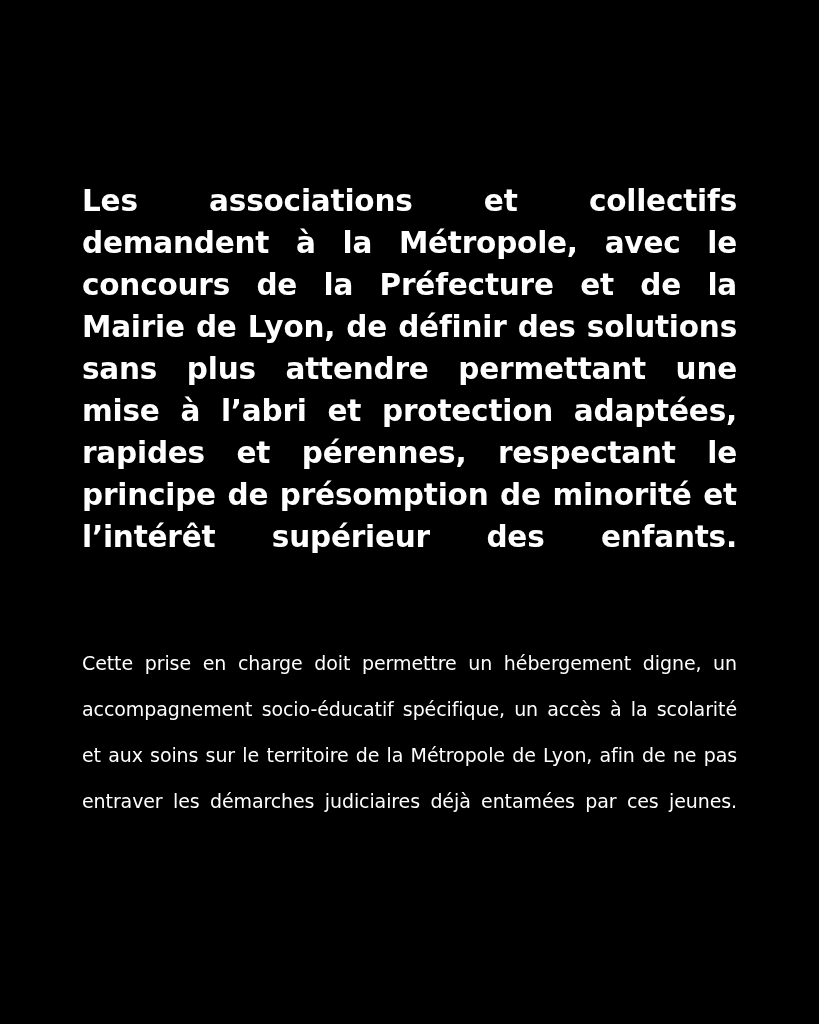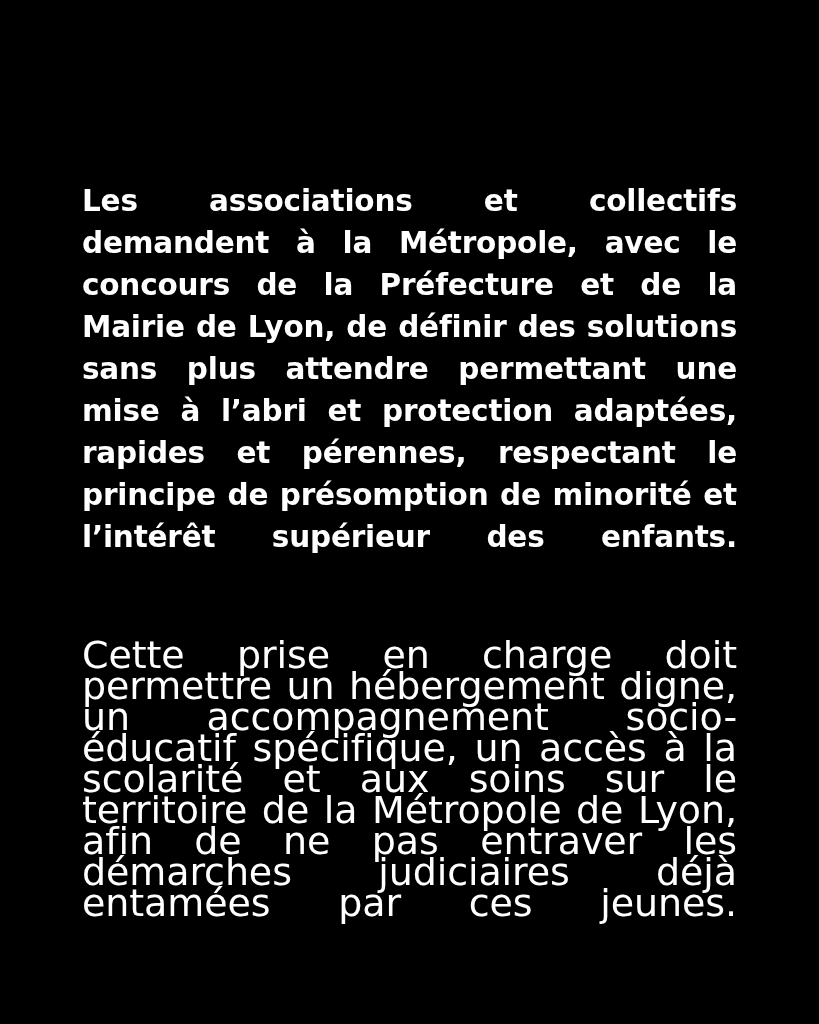--- a/index.html
+++ b/index.html
@@ -31,22 +31,22 @@
     font-family: "DejaVu Sans", sans-serif;
   }
   .para-bold {
     font-weight: 700;
     font-size: 29.5px;
     line-height: 42px;
     letter-spacing: -0.2px;
   }
   .para-regular {
     font-weight: 400;
-    font-size: 38px;
-    line-height: 31px;
+    font-size: 19px;
+    line-height: 46px;
     letter-spacing: -0.1px;
   }
   .gap {
     height: 40px;
   }
   
   .paragraph::after {
     content: "";
     display: inline-block;
     width: 100%;

